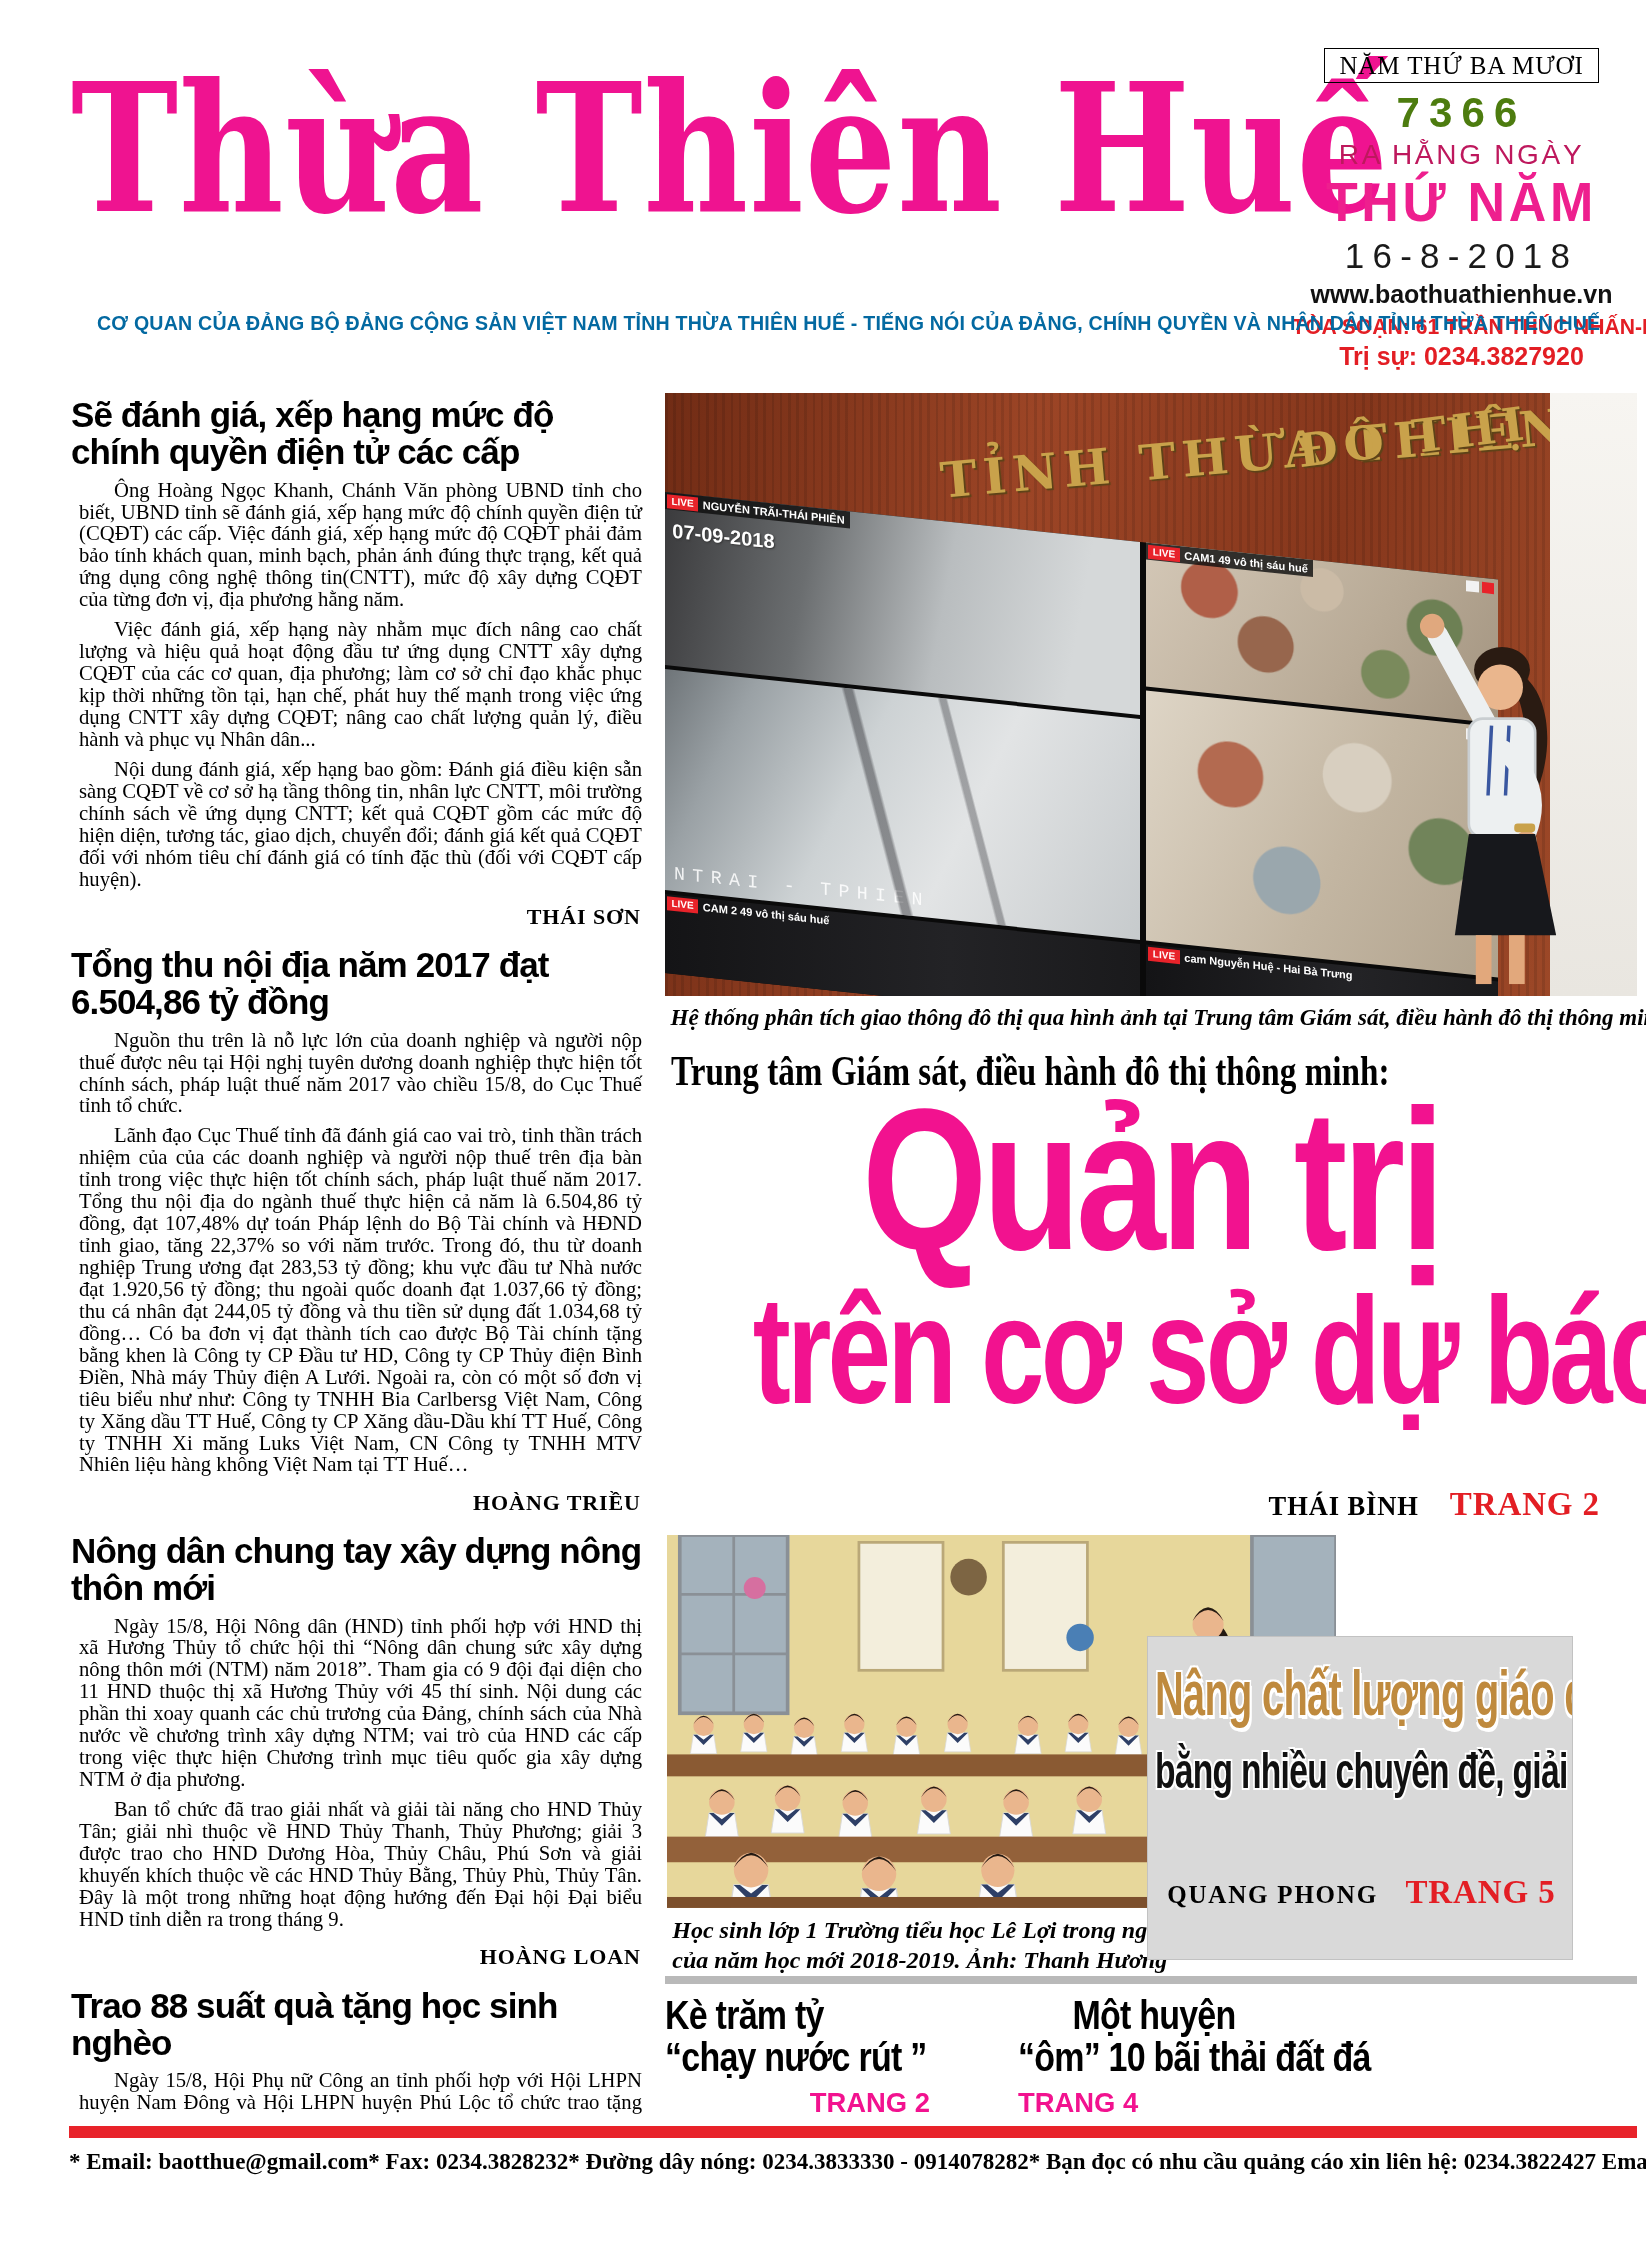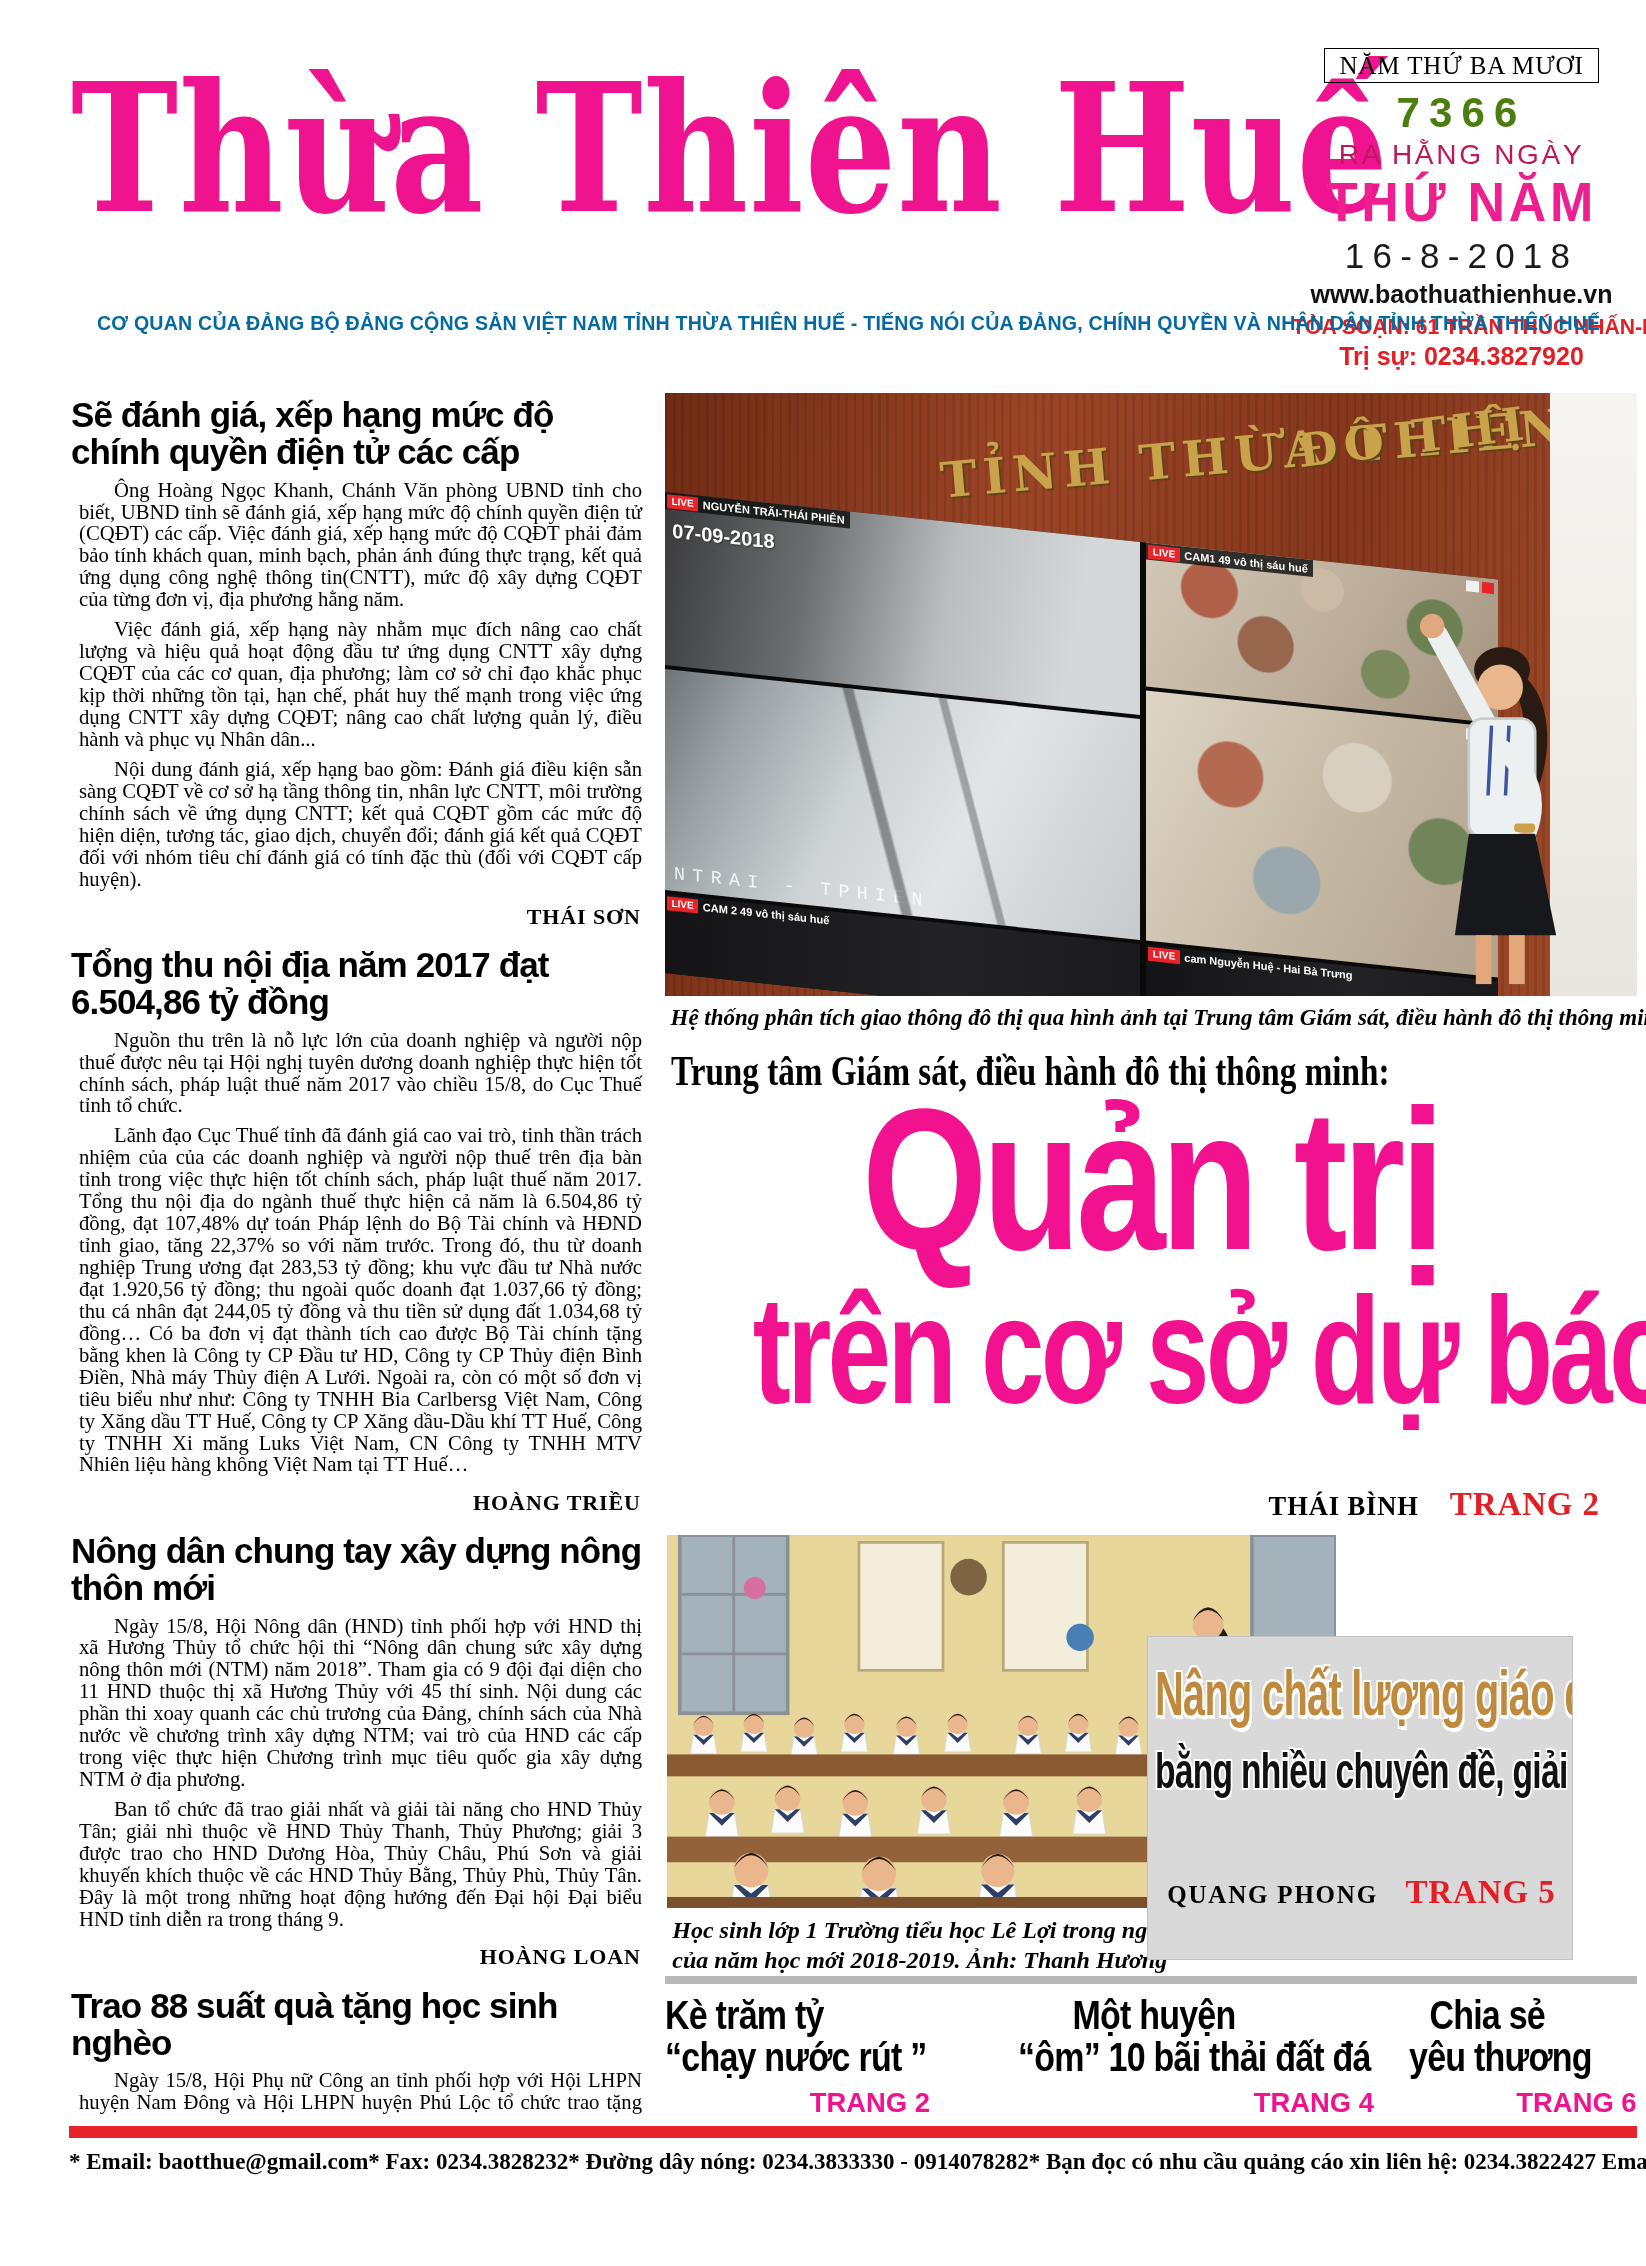--- a/index.html
+++ b/index.html
@@ -119,21 +119,21 @@
   .divider{position:absolute;left:0;top:1583px;width:972px;height:8.2px;background:#b9b9b9;}
 
   
   .teasers{position:absolute;left:0;top:1601px;width:972px;display:flex;}
   .tease{font-family:"Liberation Sans",sans-serif;font-weight:900;}
   .tease .tl{font-size:40px;line-height:1.05;letter-spacing:-0.9px;white-space:nowrap;
     transform:scaleX(.85);transform-origin:left;}
   .tease .pgref{margin-top:9.1px;font-size:27.4px;color:#f2128f;letter-spacing:0;}
   .tz1{width:302px;} .tz2{width:365px;margin-left:51px;} .tz3{width:228px;margin-left:25.6px;}
   .tz1 .pgref{text-align:right;padding-right:37px;}
-  .tz2 .pgref{text-align:right;padding-right:9.1px;}
+  .tz2 .pgref{text-align:left;padding-right:9.1px;}
   .tz3 .pgref{text-align:right;padding-right:0px;}
 
   
   .redbar{position:absolute;left:69px;top:2126px;width:1568px;height:12px;background:#e8232a;}
   .footer{position:absolute;left:69px;top:2149px;width:1568px;display:flex;justify-content:space-between;
     font-weight:bold;font-size:23px;white-space:nowrap;}
 </style>
 </head>
 <body>
 
@@ -346,25 +346,20 @@
       <div class="tease tz1">
         <div class="tl">Kè trăm tỷ</div>
         <div class="tl">“chạy nước rút ”</div>
         <div class="pgref">TRANG 2</div>
       </div>
       <div class="tease tz2">
         <div class="tl" style="padding-left:64px;">Một huyện</div>
         <div class="tl">“ôm” 10 bãi thải đất đá</div>
         <div class="pgref">TRANG 4</div>
       </div>
-      <div class="tease tz3">
-        <div class="tl" style="padding-left:24px;">Chia sẻ</div>
-        <div class="tl">yêu thương</div>
-        <div class="pgref">TRANG 6</div>
-      </div>
     </div>
 
   </div>
 
   <div class="redbar"></div>
   <div class="footer">
     <span>* Email: baotthue@gmail.com</span>
     <span>* Fax: 0234.3828232</span>
     <span>* Đường dây nóng: 0234.3833330 - 0914078282</span>
     <span>* Bạn đọc có nhu cầu quảng cáo xin liên hệ: 0234.3822427   Email: huequangcao@gmail.com</span>

